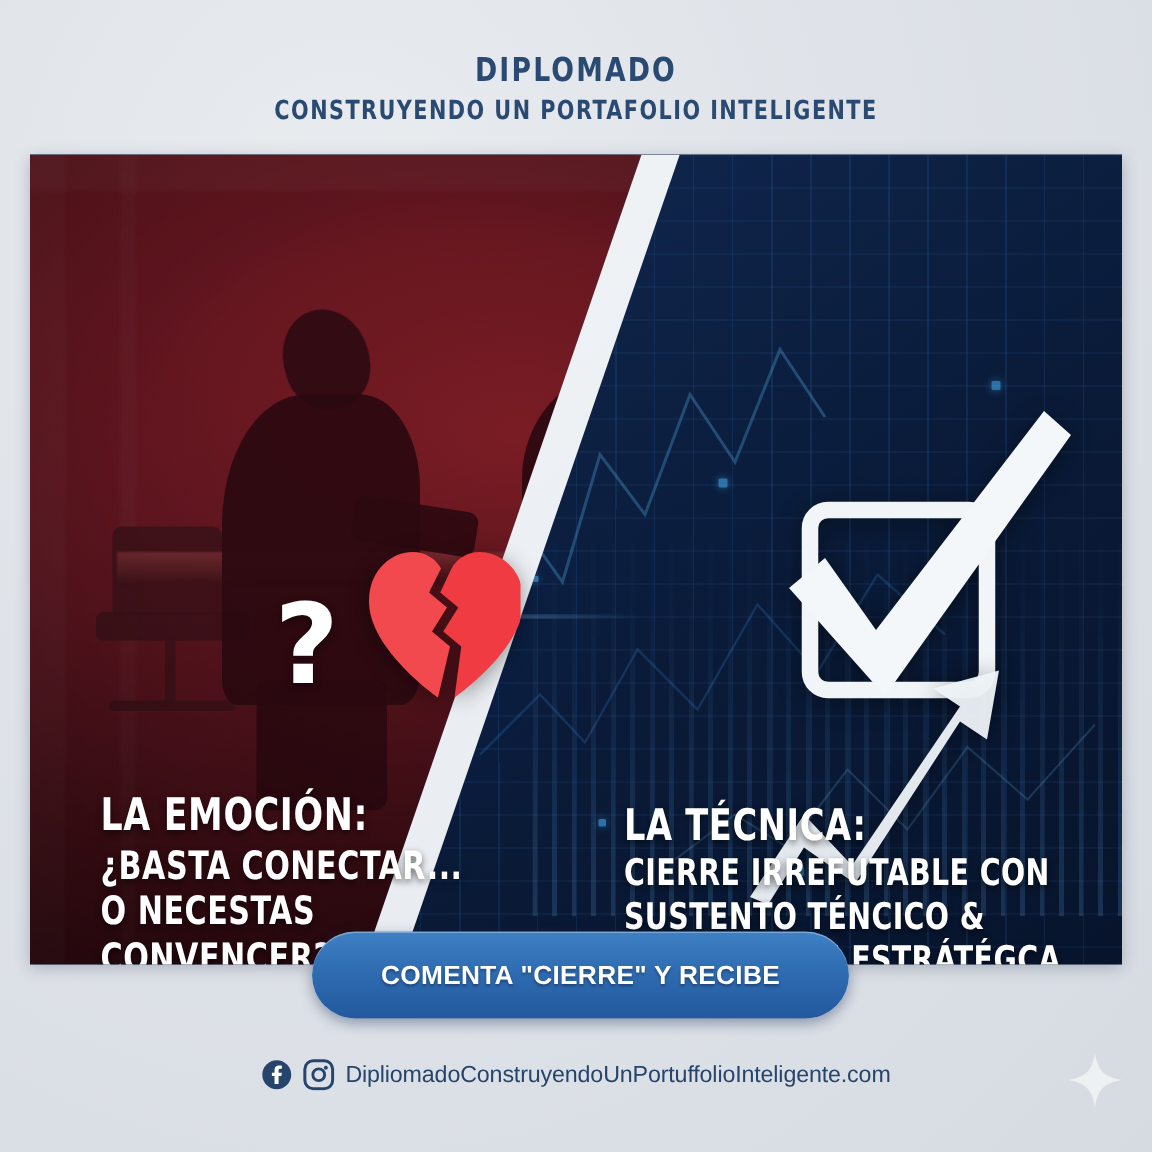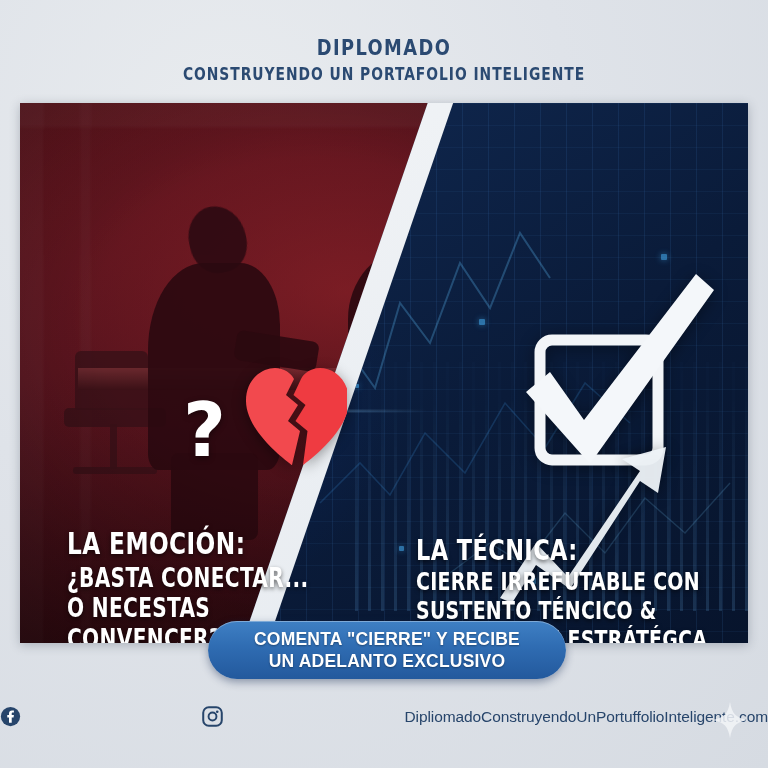--- a/index.html
+++ b/index.html
@@ -193,21 +193,21 @@
     text-align:center; cursor:pointer;
   }
   #cta .lbl {
     color:#fff; font-weight:bold; font-size:17.5px; line-height:1.26;
     letter-spacing:.2px; text-shadow:0 1px 2px rgba(0,0,0,.35);
   }
 
   
   #footer {
     position:absolute; left:0; top:706px; width:768px;
-    display:flex; align-items:center; justify-content:space-between; gap:7px;
+    display:flex; align-items:center; justify-content:center; gap:7px;
   }
   #footer .handle {
     color:#27456b; font-size:15.5px; font-weight:normal; letter-spacing:-.1px;
   }
   .sico { width:21px; height:21px; display:block; }
 
   #sparkle { position:absolute; left:710px; top:700px; width:40px; height:40px; opacity:.85; }
 </style>
 </head>
 <body>
@@ -303,21 +303,20 @@
     <div class="cond t1">LA TÉCNICA:</div>
     <div class="cond t2">CIERRE IRREFUTABLE CON</div>
     <div class="cond t2" style="margin-top:0">SUSTENTO TÉNCICO &amp;</div>
     <div class="cond t2" style="margin-top:0">NEGOCACIÓN ESTRÁTÉGCA</div>
   </div>
 </div>
 
 <div id="cta">
   <div class="lbl">
     <span>COMENTA "CIERRE" Y RECIBE</span><br>
-    <span>UN ADELANTO EXCLUSIVO</span>
   </div>
 </div>
 
 <div id="footer">
   <svg class="sico" viewBox="0 0 24 24">
     <circle cx="12" cy="12" r="11" fill="#27456b"></circle>
     <path d="M13.4 19v-6h2.1l.4-2.6h-2.5V8.7c0-.7.2-1.2 1.2-1.2h1.3V5.1c-.3 0-1.2-.1-2.2-.1-2.1 0-3.4 1.2-3.4 3.4v2H8.3V13h2v6h3.1z" fill="#fff"></path>
   </svg>
   <svg class="sico" viewBox="0 0 24 24">
     <rect x="1.4" y="1.4" width="21.2" height="21.2" rx="6.4" ry="6.4" fill="none" stroke="#27456b" stroke-width="2.3"></rect>

